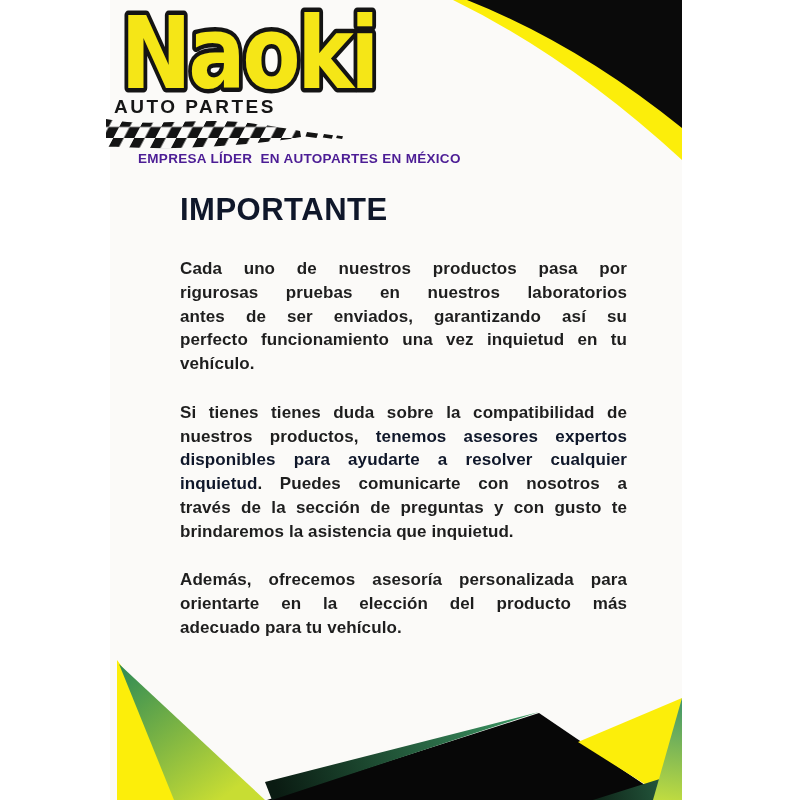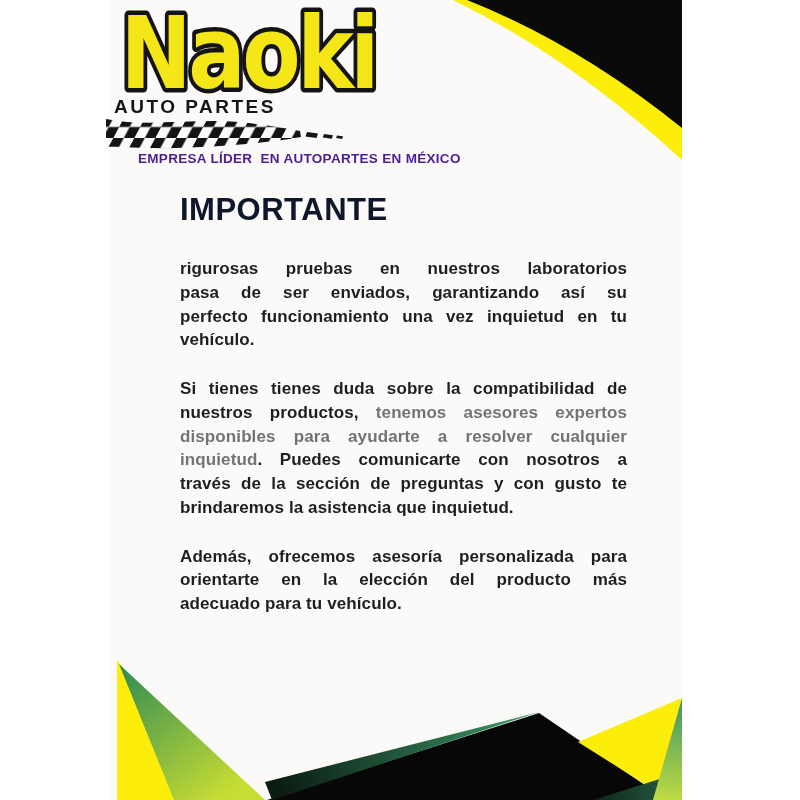--- a/index.html
+++ b/index.html
@@ -44,21 +44,21 @@
     letter-spacing: 0.5px; line-height: 34px;
     margin: 0 0 30px 0;
   }
   .para { margin: 0 0 25px 0; }
   .jline {
     font-size: 17px; font-weight: 700; line-height: 23.75px;
     text-align: justify; text-align-last: justify;
     letter-spacing: 0.1px;
   }
   .jline.last { text-align-last: left; }
-  .red-text { color: #737373; }
+  .red-text { color: #0f172a; }
 </style>
 </head>
 <body>
 
 <div class="canvas">
   <div class="card">
 
     <svg class="deco-svg" viewBox="0 0 572 800" xmlns="http://www.w3.org/2000/svg">
       <defs>
         <linearGradient id="gLeft" gradientUnits="userSpaceOnUse" x1="10" y1="664" x2="110" y2="800">
@@ -110,22 +110,23 @@
         <path d="M2,3 C45,12 95,1 145,7 C168,10 182,12 196,15 L197,21 C170,26 120,31 70,32 C40,33 12,30 2,31 Z" fill="url(#chk)"></path>
         <path d="M203,16 l11,1.5 -1.5,4.5 -11,-1.5 Z M220,18 l9,1.2 -1.2,3.6 -9,-1.2 Z M233,19.5 l6,0.8 -0.9,2.6 -6,-0.8 Z" fill="#141414"></path>
       </svg>
       <div class="tagline">EMPRESA LÍDER  EN AUTOPARTES EN MÉXICO</div>
     </div>
 
     <div class="text-block">
       <h1 class="heading">IMPORTANTE</h1>
 
       <div class="para">
+        <div class="jline">Cada uno de nuestros productos pasa por</div>
         <div class="jline">rigurosas pruebas en nuestros laboratorios</div>
-        <div class="jline">pasa de ser enviados, garantizando así su</div>
+        <div class="jline">antes de ser enviados, garantizando así su</div>
         <div class="jline">perfecto funcionamiento una vez inquietud en tu</div>
         <div class="jline last">vehículo.</div>
       </div>
 
       <div class="para">
         <div class="jline">Si tienes tienes duda sobre la compatibilidad de</div>
         <div class="jline"><span>nuestros productos, </span><span class="red-text">tenemos asesores expertos</span></div>
         <div class="jline red-text">disponibles para ayudarte a resolver cualquier</div>
         <div class="jline"><span class="red-text">inquietud</span><span>. Puedes comunicarte con nosotros a</span></div>
         <div class="jline">través de la sección de preguntas y con gusto te</div>

